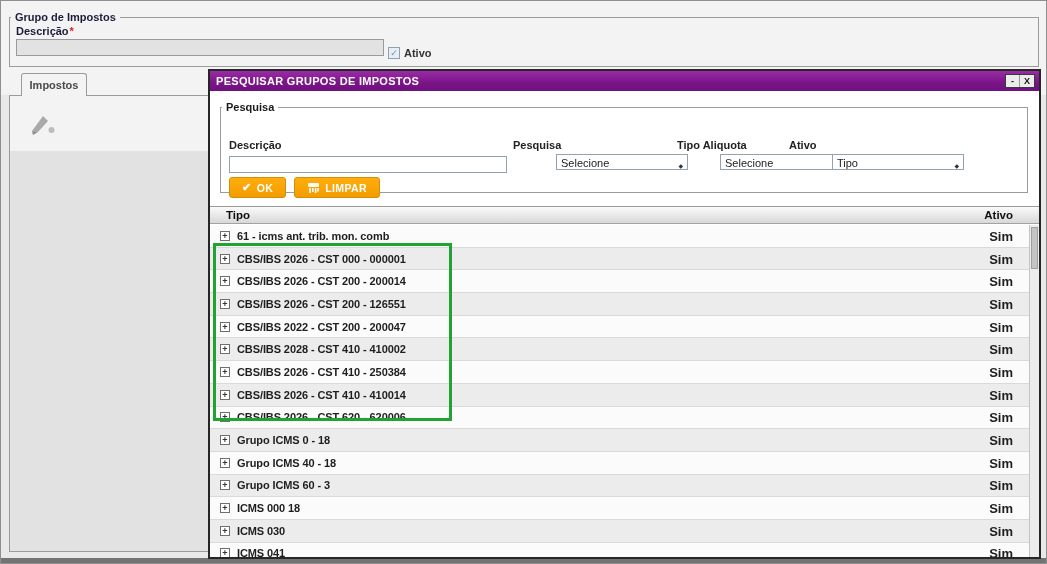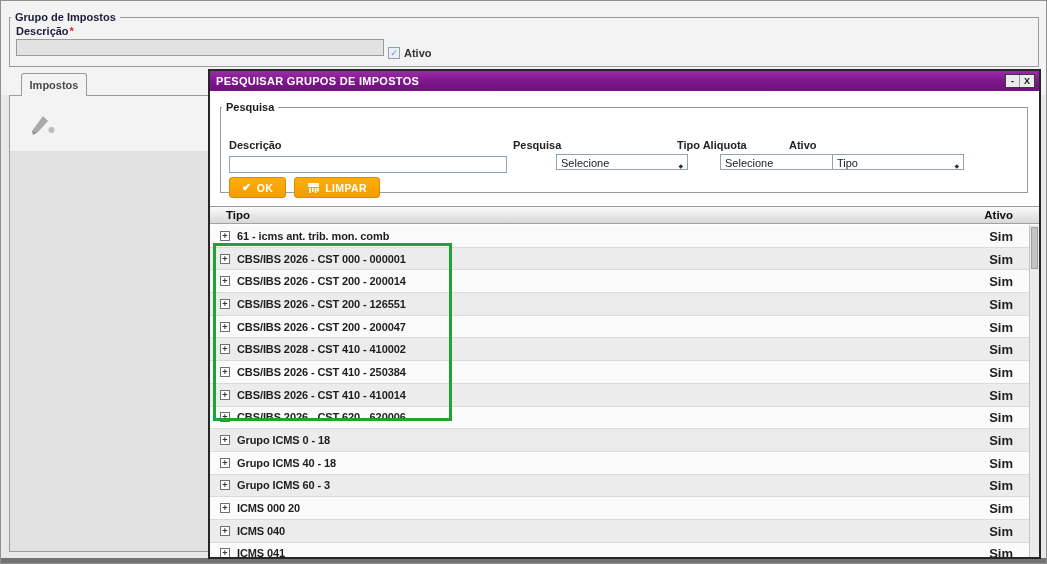--- a/index.html
+++ b/index.html
@@ -212,21 +212,21 @@
             <span class="gname">CBS/IBS 2026 - CST 200 - 200014</span>
             <span class="gativo">Sim</span>
           </div>
           <div class="trow alt">
             <span class="expand">+</span>
             <span class="gname">CBS/IBS 2026 - CST 200 - 126551</span>
             <span class="gativo">Sim</span>
           </div>
           <div class="trow">
             <span class="expand">+</span>
-            <span class="gname">CBS/IBS 2026 - CST 200 - 200047</span>
+            <span class="gname">CBS/IBS 2022 - CST 200 - 200047</span>
             <span class="gativo">Sim</span>
           </div>
           <div class="trow alt">
             <span class="expand">+</span>
             <span class="gname">CBS/IBS 2028 - CST 410 - 410002</span>
             <span class="gativo">Sim</span>
           </div>
           <div class="trow">
             <span class="expand">+</span>
             <span class="gname">CBS/IBS 2026 - CST 410 - 250384</span>
@@ -252,26 +252,26 @@
             <span class="gname">Grupo ICMS 40 - 18</span>
             <span class="gativo">Sim</span>
           </div>
           <div class="trow alt">
             <span class="expand">+</span>
             <span class="gname">Grupo ICMS 60 - 3</span>
             <span class="gativo">Sim</span>
           </div>
           <div class="trow">
             <span class="expand">+</span>
-            <span class="gname">ICMS 000 20</span>
-            <span class="gativo">Sim</span>
-          </div>
-          <div class="trow alt">
-            <span class="expand">+</span>
-            <span class="gname">ICMS 040</span>
+            <span class="gname">ICMS 000 18</span>
+            <span class="gativo">Sim</span>
+          </div>
+          <div class="trow alt">
+            <span class="expand">+</span>
+            <span class="gname">ICMS 030</span>
             <span class="gativo">Sim</span>
           </div>
           <div class="trow">
             <span class="expand">+</span>
             <span class="gname">ICMS 041</span>
             <span class="gativo">Sim</span>
           </div>
         </div>
 
       <div class="vscroll">

